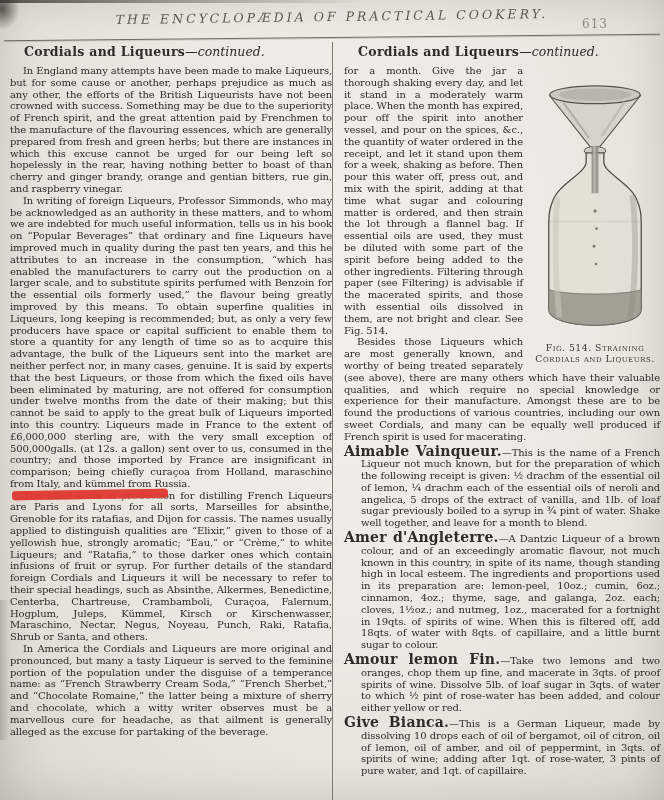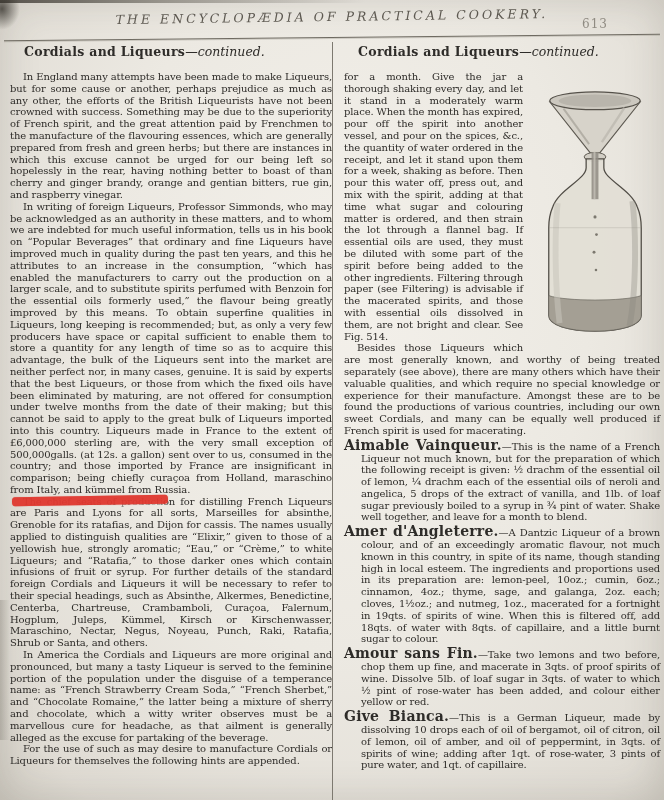--- a/index.html
+++ b/index.html
@@ -17,21 +17,21 @@
     background:linear-gradient(90deg,rgba(90,85,75,.25),rgba(90,85,75,0));}
   .hdr-title{position:absolute;top:9px;left:0;width:100%;text-align:center;
     font-style:italic;font-size:12.5px;letter-spacing:3px;color:#5d5951;
     transform:rotate(-0.8deg);white-space:nowrap;}
   .hdr-pageno{position:absolute;top:17px;right:56px;font-size:12px;color:#8f8b82;letter-spacing:1px;}
   .hdr-rule{position:absolute;top:37px;left:4px;right:4px;height:1px;background:#6e6a61;
     transform:rotate(-0.55deg);box-shadow:0 1px 0 rgba(110,106,97,.25);}
   .cols{position:absolute;top:42px;left:10px;right:4px;bottom:0;display:flex;}
   .col-left{width:322px;flex:0 0 322px;padding-top:2px;}
   .col-right{flex:1;border-left:1px solid #7d7970;padding-left:11px;padding-top:2px;min-height:100%;}
-  .col-head{margin:0 0 12px 14px;font-size:12.5px;line-height:15px;white-space:nowrap;}
+  .col-head{margin:0 0 6px 14px;font-size:12.5px;line-height:15px;white-space:nowrap;}
   .col-head b{font-weight:bold;letter-spacing:.3px;}
   .col-head i{font-style:italic;font-weight:normal;}
   .para{margin:0;font-size:10px;line-height:11.8px;letter-spacing:-0.12px;
     text-align:justify;text-indent:13px;}
   .para.noindent{text-indent:0;}
   .entry{margin:3px 0 0 0;font-size:10px;line-height:11.8px;letter-spacing:-0.12px;
     text-align:justify;padding-left:17px;text-indent:-17px;}
   .entry b{font-size:14px;letter-spacing:.2px;}
   .struck{position:relative;}
   .struck .ghost{opacity:.55;}
@@ -60,21 +60,20 @@
     <div class="col-left">
       <p class="col-head"><b>Cordials and Liqueurs</b><i>—continued.</i></p>
 
       <p class="para">In England many attempts have been made to make Liqueurs, but for some cause or another, perhaps prejudice as much as any other, the efforts of the British Liqueurists have not been crowned with success. Something may be due to the superiority of French spirit, and the great attention paid by Frenchmen to the manufacture of the flavouring essences, which are generally prepared from fresh and green herbs; but there are instances in which this excuse cannot be urged for our being left so hopelessly in the rear, having nothing better to boast of than cherry and ginger brandy, orange and gentian bitters, rue gin, and raspberry vinegar.</p>
       <p class="para">In writing of foreign Liqueurs, Professor Simmonds, who may be acknowledged as an authority in these matters, and to whom we are indebted for much useful information, tells us in his book on “Popular Beverages” that ordinary and fine Liqueurs have improved much in quality during the past ten years, and this he attributes to an increase in the consumption, “which has enabled the manufacturers to carry out the production on a larger scale, and to substitute spirits perfumed with Benzoin for the essential oils formerly used,” the flavour being greatly improved by this means. To obtain superfine qualities in Liqueurs, long keeping is recommended; but, as only a very few producers have space or capital sufficient to enable them to store a quantity for any length of time so as to acquire this advantage, the bulk of the Liqueurs sent into the market are neither perfect nor, in many cases, genuine. It is said by experts that the best Liqueurs, or those from which the fixed oils have been eliminated by maturing, are not offered for consumption under twelve months from the date of their making; but this cannot be said to apply to the great bulk of Liqueurs imported into this country. Liqueurs made in France to the extent of £6,000,000 sterling are, with the very small exception of 500,000galls. (at 12s. a gallon) sent over to us, consumed in the country; and those imported by France are insignificant in comparison; being chiefly curaçoa from Holland, maraschino from Italy, and kümmel from Russia.</p>
 
       <p class="para"><span class="struck"><span class="ghost">The chief seats of producti</span><span class="red-stroke" style="background:#e0332a"></span></span><span>on for distilling French</span>
         <span>Liqueurs are Paris and Lyons for all sorts, Marseilles for absinthe, Grenoble for its ratafias, and Dijon for cassis. The names usually applied to distinguish qualities are “Elixir,” given to those of a yellowish hue, strongly aromatic; “Eau,” or “Crème,” to white Liqueurs; and “Ratafia,” to those darker ones which contain infusions of fruit or syrup. For further details of the standard foreign Cordials and Liqueurs it will be necessary to refer to their special headings, such as Absinthe, Alkermes, Benedictine, Centerba, Chartreuse, Crambamboli, Curaçoa, Falernum, Hogplum, Juleps, Kümmel, Kirsch or Kirschenwasser, Maraschino, Nectar, Negus, Noyeau, Punch, Raki, Ratafia, Shrub or Santa, and others.</span></p>
 
       <p class="para">In America the Cordials and Liqueurs are more original and pronounced, but many a tasty Liqueur is served to the feminine portion of the population under the disguise of a temperance name: as “French Strawberry Cream Soda,” “French Sherbet,” and “Chocolate Romaine,” the latter being a mixture of sherry and chocolate, which a witty writer observes must be a marvellous cure for headache, as that ailment is generally alleged as the excuse for partaking of the beverage.</p>
-      <p class="para">For the use of such as may desire to manufacture Cordials or Liqueurs for themselves the following hints are appended.</p>
     </div>
 
     <div class="col-right">
       <p class="col-head"><b>Cordials and Liqueurs</b><i>—continued.</i></p>
 
 
       <p class="para noindent"><span class="fig-float">
             <svg class="fig-art" width="122" height="256" viewBox="0 0 124 260">
 
             <polygon points="16,19 108,19 66,72 58,72" fill="#d7d3ca" stroke="#5d5951" stroke-width="1.1"></polygon>
@@ -94,24 +93,25 @@
 
             <circle cx="62" cy="136" r="1.6" fill="#7c786f"></circle>
             <circle cx="63.5" cy="154" r="1.4" fill="#7c786f"></circle>
             <circle cx="61" cy="172" r="1.5" fill="#7c786f"></circle>
             <circle cx="63" cy="190" r="1.3" fill="#7c786f"></circle>
 
             <path d="M24,122 C21,152 21,204 26,244" stroke="#c8c4bb" stroke-width="6" fill="none" opacity="0.55"></path>
             <path d="M100,120 C104,152 104,212 97,247" stroke="#8a867d" stroke-width="6" fill="none" opacity="0.35"></path>
             <path d="M15,147 L109,147" stroke="#8a867d" stroke-width="0.6" opacity="0.4"></path>
           </svg>
+            <span class="fig-caption">Fig. 514. Straining Cordials and Liqueurs.</span>
           </span><span>for a month. Give the jar a thorough shaking every day, and let it stand in a moderately warm place. When the month has expired, pour off the spirit into another vessel, and pour on the spices, &amp;c., the quantity of water ordered in the receipt, and let it stand upon them for a week, shaking as before. Then pour this water off, press out, and mix with the spirit, adding at that time what sugar and colouring matter is ordered, and then strain the lot through a flannel bag. If essential oils are used, they must be diluted with some part of the spirit before being added to the other ingredients. Filtering through paper (see Filtering) is advisable if the macerated spirits, and those with essential oils dissolved in them, are not bright and clear. See Fig. 514.</span></p>
 
       <p class="para">Besides those Liqueurs which are most generally known, and worthy of being treated separately (see above), there are many others which have their valuable qualities, and which require no special knowledge or experience for their manufacture. Amongst these are to be found the productions of various countries, including our own sweet Cordials, and many can be equally well produced if French spirit is used for macerating.</p>
 
       <p class="entry"><b>Aimable Vainqueur.</b><span>—This is the name of a French Liqueur not much known, but for the preparation of which the following receipt is given: ½ drachm of the essential oil of lemon, ¼ drachm each of the essential oils of neroli and angelica, 5 drops of the extract of vanilla, and 1lb. of loaf sugar previously boiled to a syrup in ¾ pint of water. Shake well together, and leave for a month to blend.</span></p>
       <p class="entry"><b>Amer d'Angleterre.</b><span>—A Dantzic Liqueur of a brown colour, and of an exceedingly aromatic flavour, not much known in this country, in spite of its name, though standing high in local esteem. The ingredients and proportions used in its preparation are: lemon-peel, 10oz.; cumin, 6oz.; cinnamon, 4oz.; thyme, sage, and galanga, 2oz. each; cloves, 1½oz.; and nutmeg, 1oz., macerated for a fortnight in 19qts. of spirits of wine. When this is filtered off, add 18qts. of water with 8qts. of capillaire, and a little burnt sugar to colour.</span></p>
-      <p class="entry"><b>Amour sans Fin.</b><span>—Take two lemons and two before, chop them up fine, and macerate in 3qts. of proof spirits of wine. Dissolve 5lb. of loaf sugar in 3qts. of water to which ½ pint of rose-water has been added, and colour either yellow or red.</span></p>
+      <p class="entry"><b>Amour lemon Fin.</b><span>—Take two lemons and two oranges, chop them up fine, and macerate in 3qts. of proof spirits of wine. Dissolve 5lb. of loaf sugar in 3qts. of water to which ½ pint of rose-water has been added, and colour either yellow or red.</span></p>
       <p class="entry"><b>Give Bianca.</b><span>—This is a German Liqueur, made by dissolving 10 drops each of oil of bergamot, oil of citron, oil of lemon, oil of amber, and oil of peppermint, in 3qts. of spirits of wine; adding after 1qt. of rose-water, 3 pints of pure water, and 1qt. of capillaire.</span></p>
 
     </div>
   </div>
 </div>
 
 </body></html>

